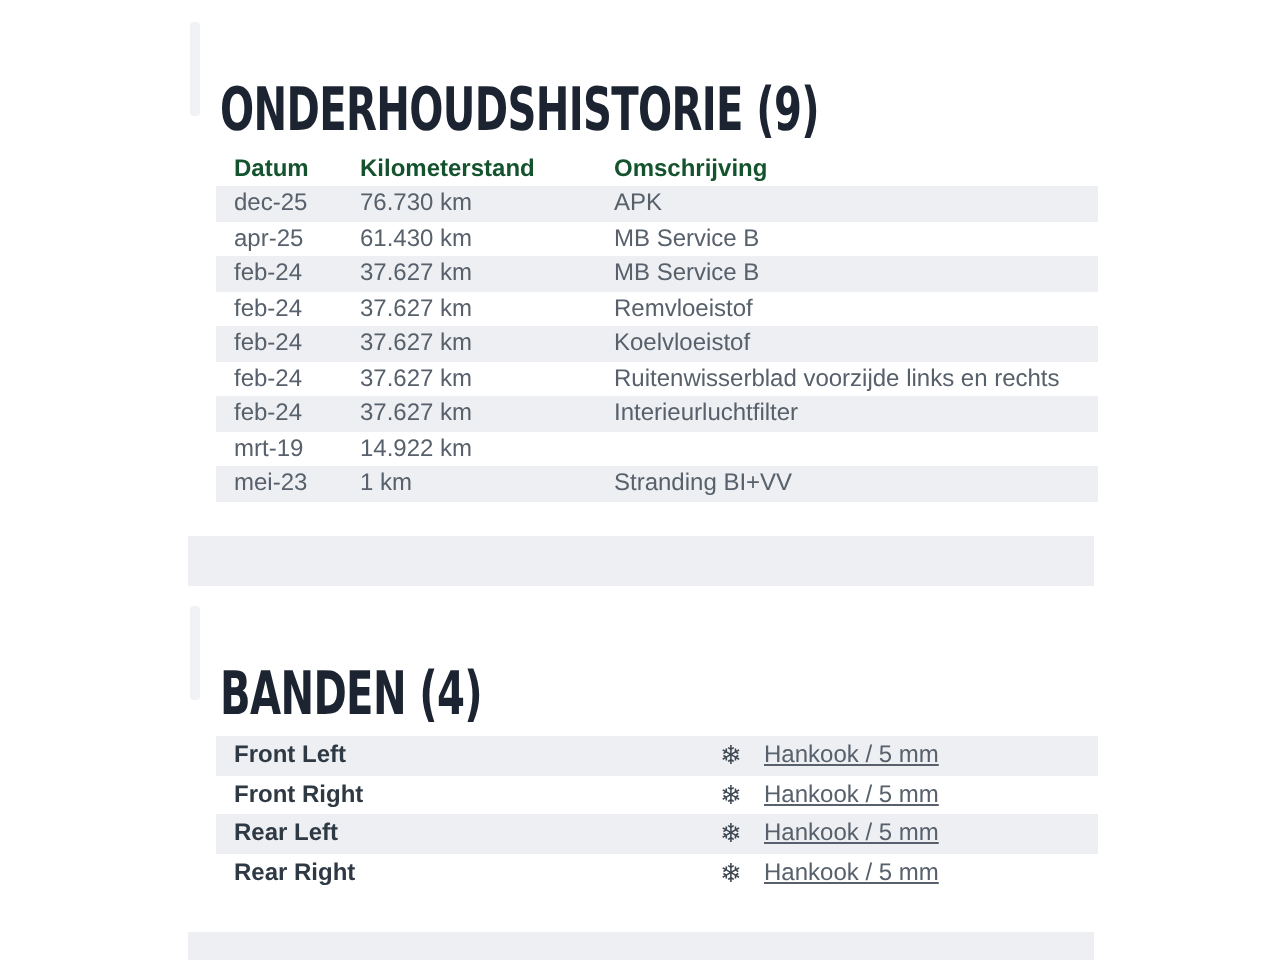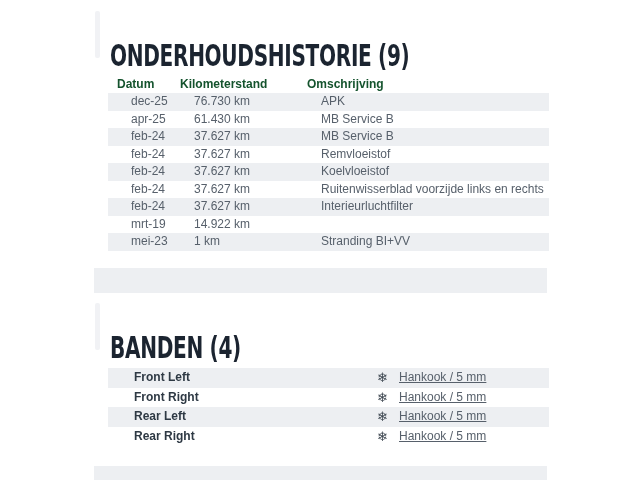--- a/index.html
+++ b/index.html
@@ -45,42 +45,42 @@
     font-size:12px; font-weight:bold; color:#14532d;
     height:17px; line-height:17px;
   }
   .mtable {
     position:absolute; left:108px; top:93px; width:441px;
     font-size:12px; color:#57606b;
   }
   .mtable .mrow {
     display:grid; grid-template-columns:63px 127px 1fr;
     height:17.5px; line-height:17.5px;
-    padding-left:23px; box-sizing:border-box;
+    padding-left:9px; box-sizing:border-box;
     white-space:nowrap; overflow:hidden;
   }
   .striped { background:#edeff2; }
 
   
   .band {
     position:absolute; left:94px; width:453px;
     background:#edeff2;
   }
   #band-middle { top:268px; height:25px; }
   #band-bottom { top:466px; height:14px; }
 
   
   .ttable {
     position:absolute; left:108px; top:368px; width:441px;
     font-size:12px;
   }
   .ttable .trow {
     display:grid; grid-template-columns:243px 22px 1fr;
     height:19.5px; line-height:19.5px;
-    padding-left:26px; box-sizing:border-box;
+    padding-left:9px; box-sizing:border-box;
     white-space:nowrap; overflow:hidden;
   }
   .tire-label { font-weight:bold; color:#2e3944; }
   .tire-value { color:#57606b;text-decoration:underline; }
   .snowflake  { color:#3d4650; font-size:13px; }
 </style>
 </head>
 <body>
 
 <div class="accent-bar" id="bar-1"></div>

